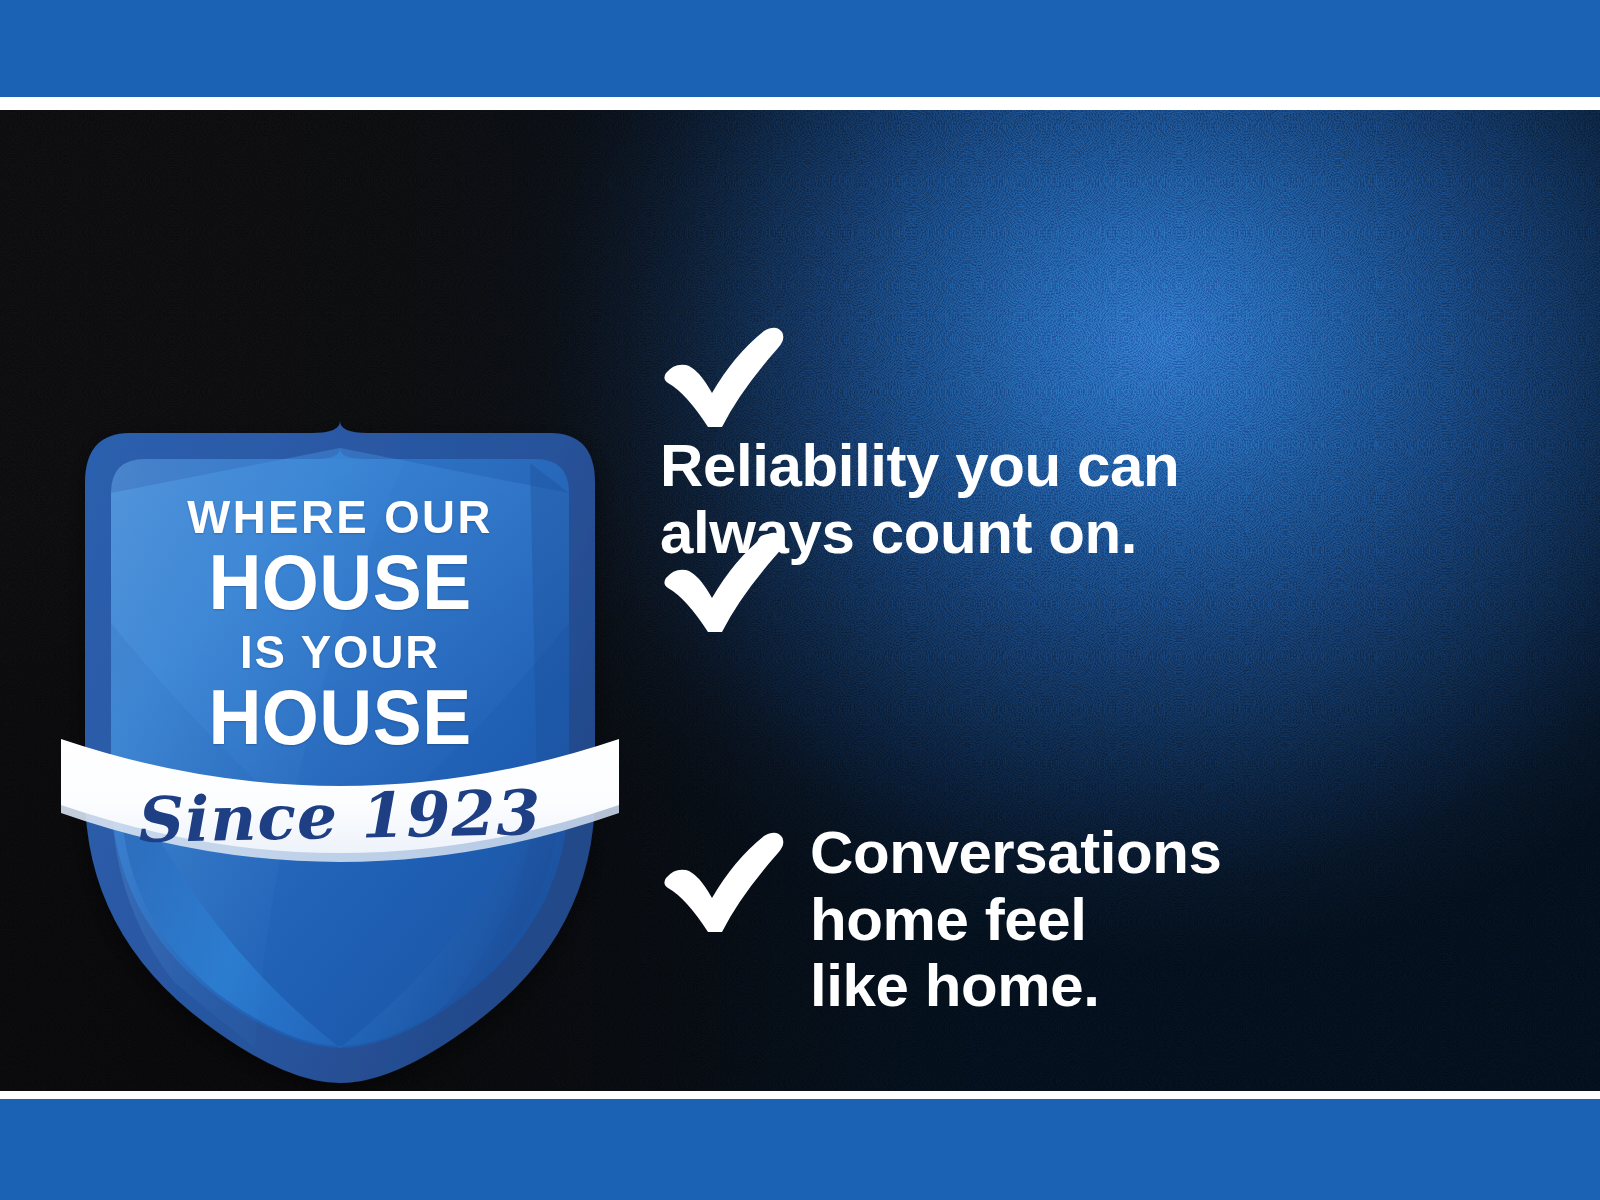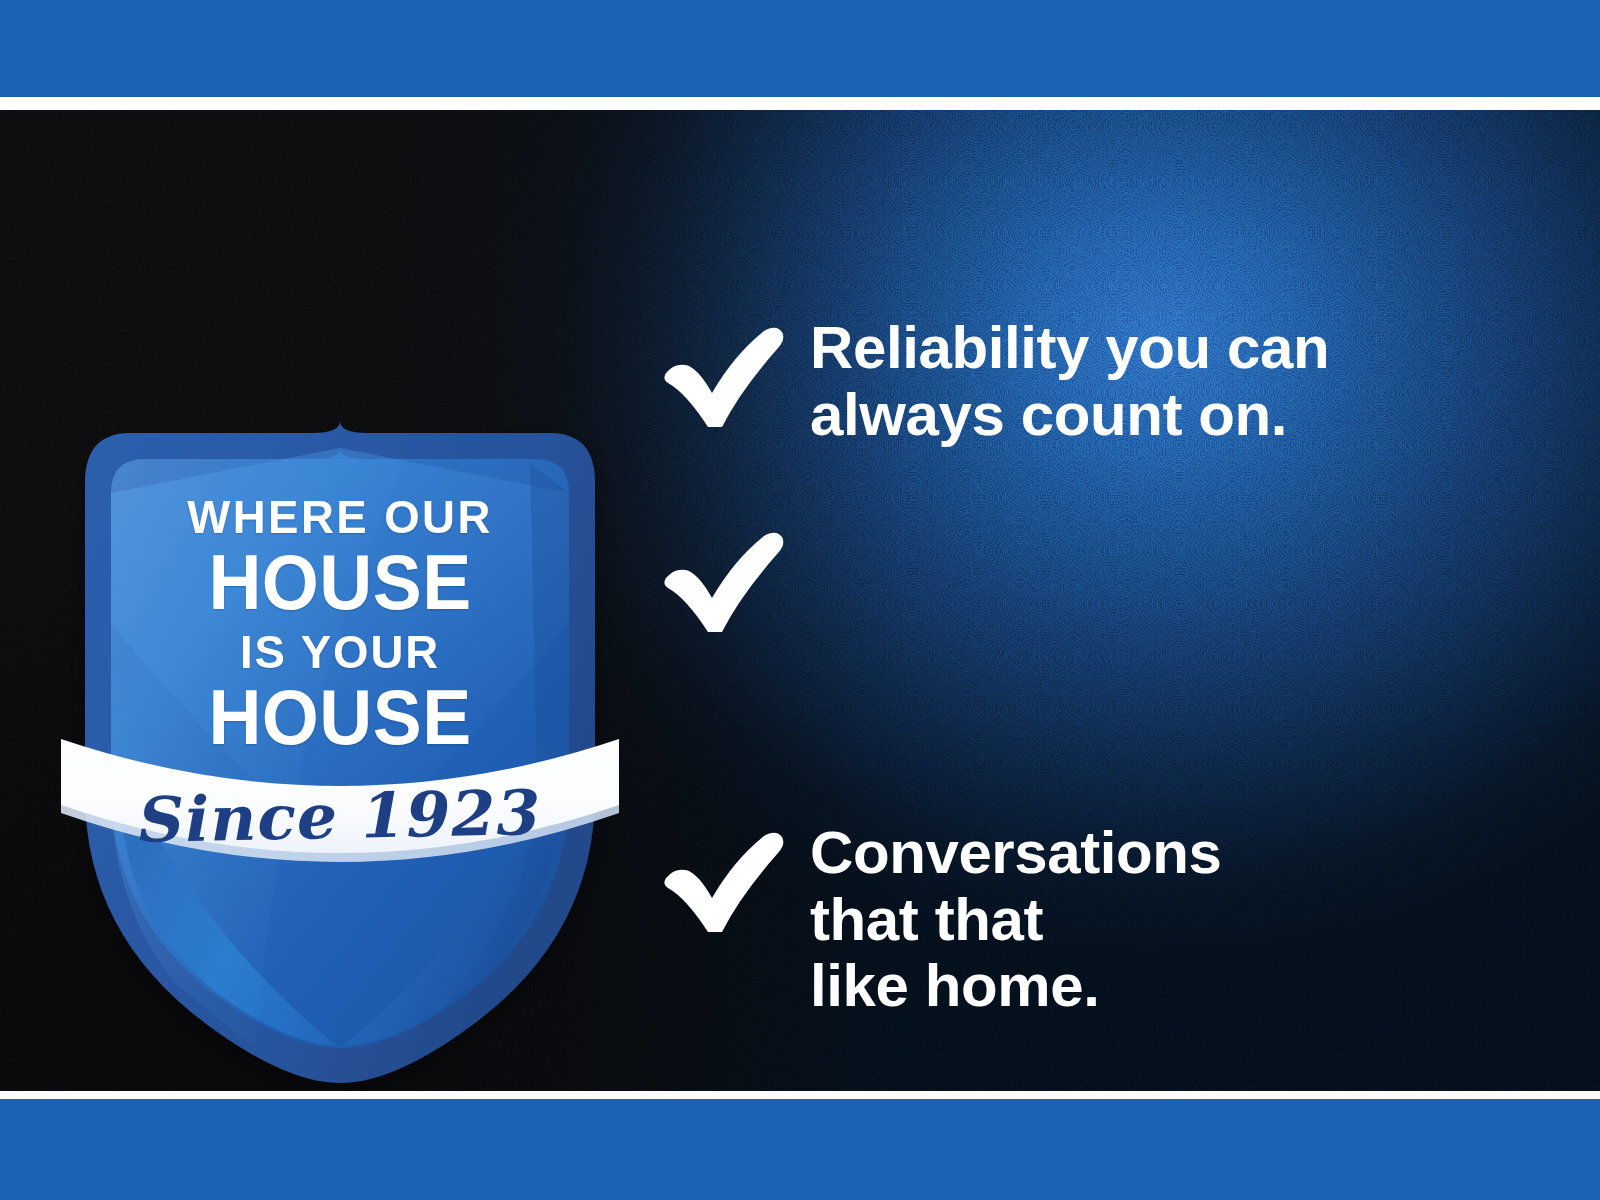--- a/index.html
+++ b/index.html
@@ -124,21 +124,21 @@
     position:absolute;
     left:660px; top:110px;
     width:880px; height:981px;
   }
   .bullet {
     position:absolute;
     left:0;
     display:flex;
     align-items:flex-start;
   }
-  #bullet-0 { top:95px; }
+  #bullet-0 { top:95px;flex-direction:column; }
   #bullet-1 { top:300px; }
   #bullet-2 { top:600px; }
 
   .check-wrap {
     flex:0 0 auto;
     width:150px;
     padding-top:6px;
   }
   .check-wrap svg { display:block; width:128px; height:112px; }
 
@@ -288,21 +288,21 @@
         </span>
       </div>
 
       <div class="bullet" id="bullet-2">
         <span class="check-wrap">
           <svg viewBox="0 0 128 112">
             <path d="M 6 52 Q 14 42 26 44 Q 38 47 52 72 Q 74 34 104 10 Q 116 3 122 11 Q 126 18 118 27 Q 80 70 62 106 L 48 106 Q 26 72 8 62 Q 2 58 6 52 Z" fill="#ffffff"></path>
           </svg>
         </span>
         <span class="bullet-text">Conversations
-that that
+home feel
 like home.</span>
       </div>
 
     </div>
   </div>
 
   <div class="bar" id="bar-bottom"></div>
 </div>
 
 </body></html>

